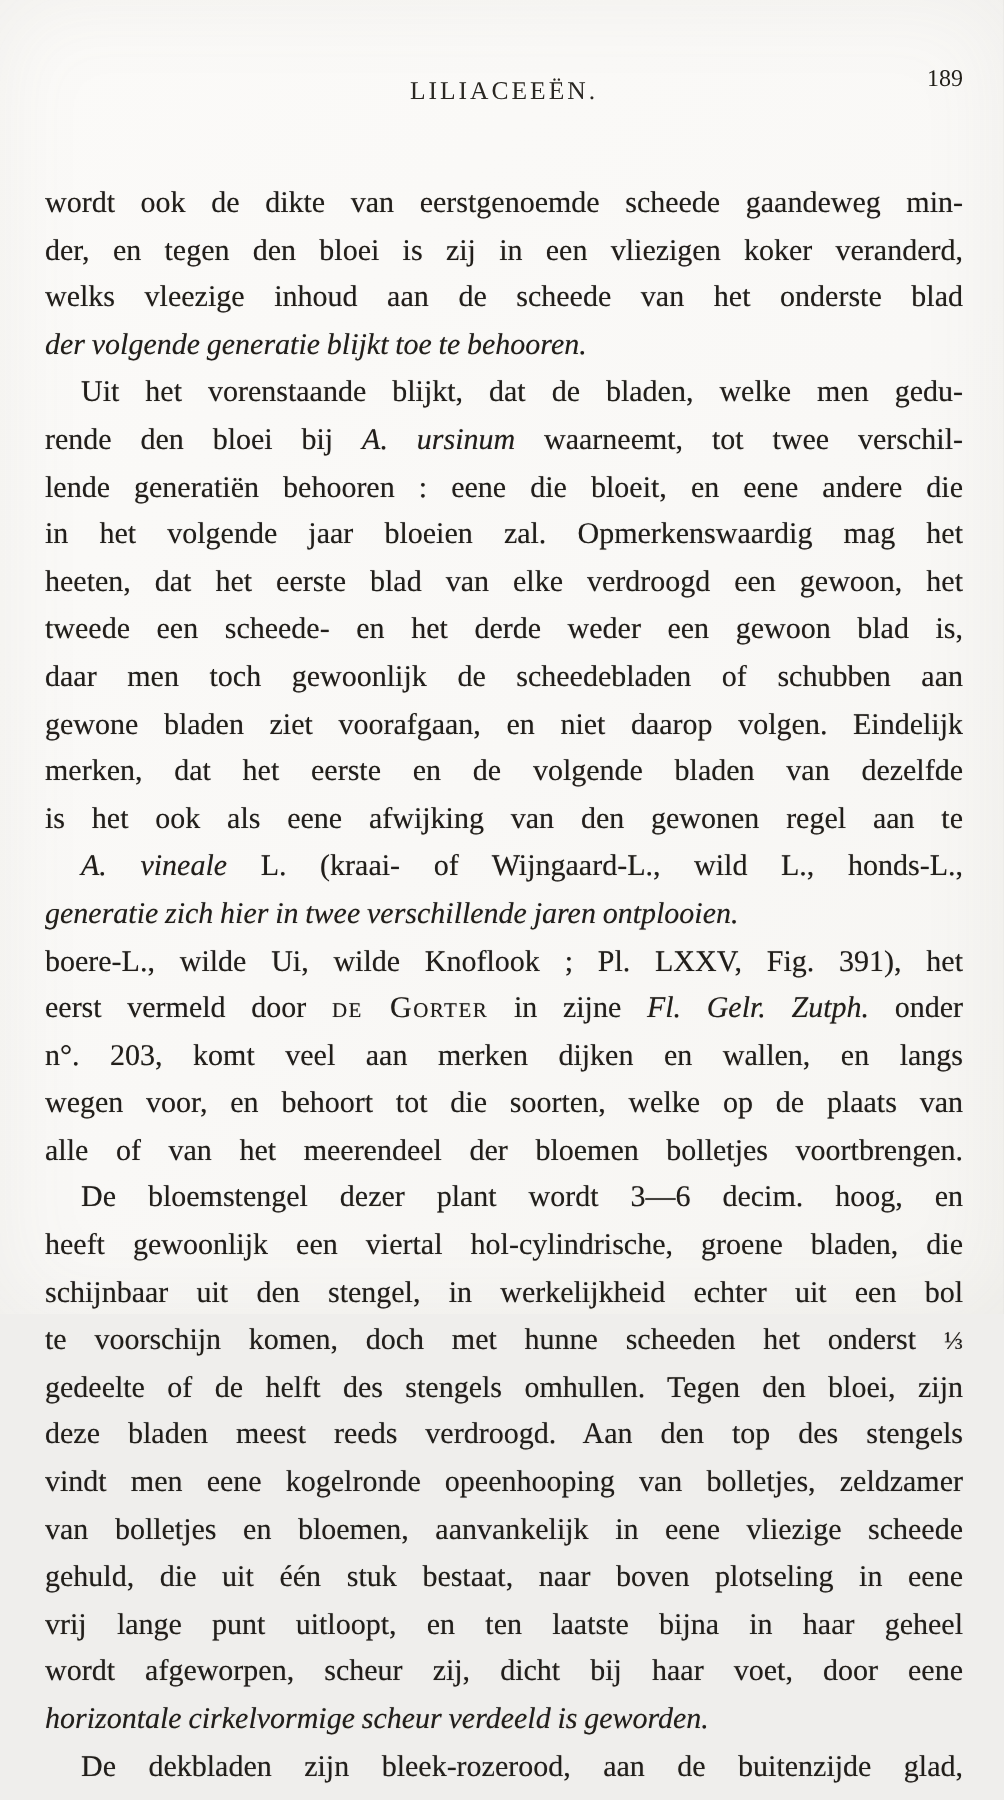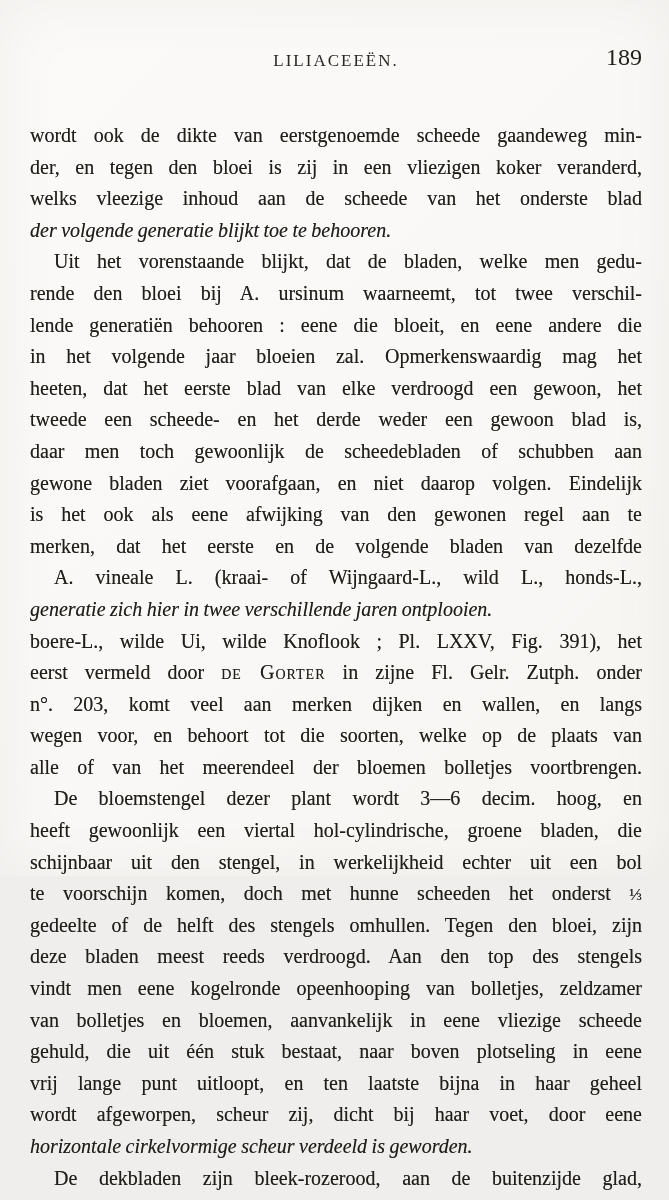--- a/index.html
+++ b/index.html
@@ -21,21 +21,21 @@
   }
   .running-title {
     position: absolute; left: 0; right: 0; top: 4px;
     text-align: center;
     font-size: 17px;
     letter-spacing: 2px;
     color: #2a2722;
   }
   .page-number {
     position: absolute; right: 0; top: -3px;
-    font-size: 24px;
+    font-size: 16px;
     color: #232019;
     margin-left: 44px;
   }
   .text-block {
     position: absolute; top: 84px; left: 30px; width: 612px; margin-top: 36px;
   }
   .line {
     height: 31.6px;
     line-height: 31.6px;
     font-size: 20px;
@@ -45,21 +45,21 @@
     word-spacing: -0.5px;
     overflow: hidden;
     text-shadow: 0 0 0.5px rgba(33,30,26,0.55);
   }
   .line.end {
     text-align-last: left;
     font-style: italic;
     -moz-text-align-last: left;
   }
   .line.indent { text-indent: 24px; }
-  .it { }
+  .it { font-style: italic; }
   .sc { font-variant: small-caps; letter-spacing: 1px; }
   .fr { font-size: 0.85em; }
 </style>
 </head>
 <body>
 
 <div class="page">
   <div class="header-row">
     <div class="running-title">LILIACEEËN.</div>
     <div class="page-number">189</div>
@@ -70,22 +70,22 @@
       <div class="line"><span>welks vleezige inhoud aan de scheede van het onderste blad</span></div>
       <div class="line end"><span>der volgende generatie blijkt toe te behooren.</span></div>
       <div class="line indent"><span>Uit het vorenstaande blijkt, dat de bladen, welke men gedu-</span></div>
       <div class="line"><span>rende den bloei bij </span><span class="it">A. ursinum</span><span> waarneemt, tot twee verschil-</span></div>
       <div class="line"><span>lende generatiën behooren : eene die bloeit, en eene andere die</span></div>
       <div class="line"><span>in het volgende jaar bloeien zal. Opmerkenswaardig mag het</span></div>
       <div class="line"><span>heeten, dat het eerste blad van elke verdroogd een gewoon, het</span></div>
       <div class="line"><span>tweede een scheede- en het derde weder een gewoon blad is,</span></div>
       <div class="line"><span>daar men toch gewoonlijk de scheedebladen of schubben aan</span></div>
       <div class="line"><span>gewone bladen ziet voorafgaan, en niet daarop volgen. Eindelijk</span></div>
+      <div class="line"><span>merken, dat het eerste en de volgende bladen van dezelfde</span></div>
       <div class="line"><span>is het ook als eene afwijking van den gewonen regel aan te</span></div>
-      <div class="line"><span>merken, dat het eerste en de volgende bladen van dezelfde</span></div>
       <div class="line indent"><span class="it">A. vineale</span><span> L. (kraai- of Wijngaard-L., wild L., honds-L.,</span></div>
       <div class="line end"><span>generatie zich hier in twee verschillende jaren ontplooien.</span></div>
       <div class="line"><span>boere-L., wilde Ui, wilde Knoflook ; Pl. LXXV, Fig. 391), het</span></div>
       <div class="line"><span>eerst vermeld door </span><span class="sc">de Gorter</span><span> in zijne </span><span class="it">Fl. Gelr. Zutph.</span><span> onder</span></div>
       <div class="line"><span>n°. 203, komt veel aan merken dijken en wallen, en langs</span></div>
       <div class="line"><span>wegen voor, en behoort tot die soorten, welke op de plaats van</span></div>
       <div class="line"><span>alle of van het meerendeel der bloemen bolletjes voortbrengen.</span></div>
       <div class="line indent"><span>De bloemstengel dezer plant wordt 3—6 decim. hoog, en</span></div>
       <div class="line"><span>heeft gewoonlijk een viertal hol-cylindrische, groene bladen, die</span></div>
       <div class="line"><span>schijnbaar uit den stengel, in werkelijkheid echter uit een bol</span></div>

